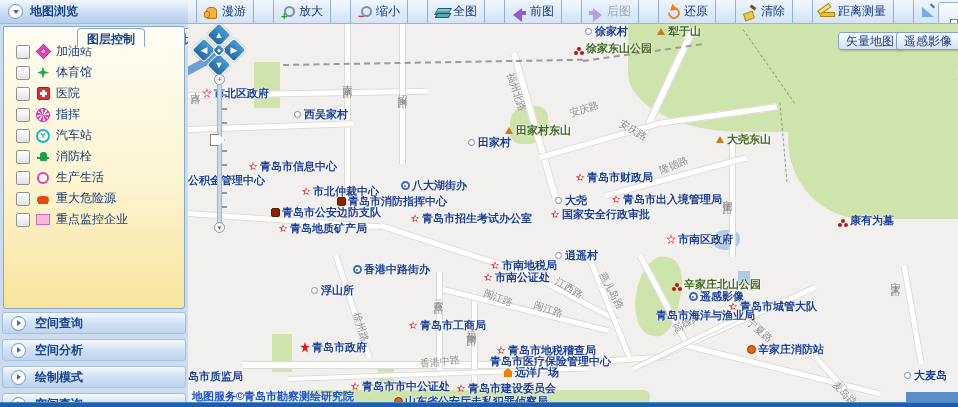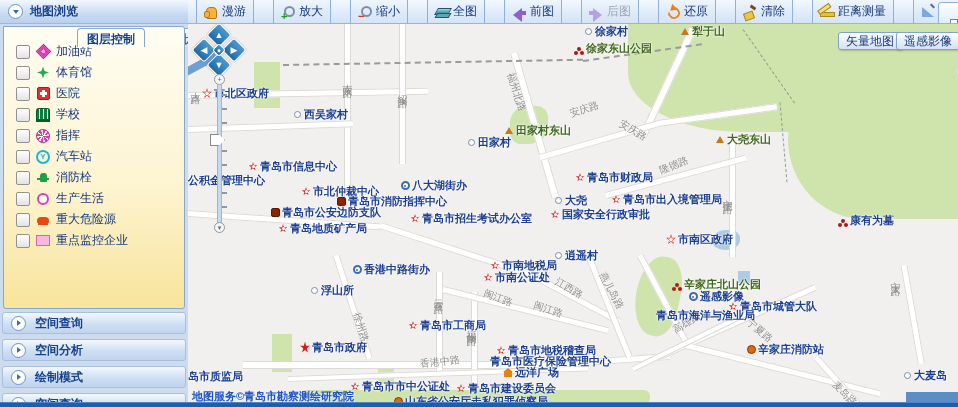--- a/index.html
+++ b/index.html
@@ -186,25 +186,20 @@
           <span class="licon ic-stadium"></span>
           <span class="lab">体育馆</span>
         </div>
         <div class="lrow">
           <span class="cbx"></span>
           <span class="licon ic-hospital"></span>
           <span class="lab">医院</span>
         </div>
         <div class="lrow">
           <span class="cbx"></span>
-          <span class="licon ic-school"></span>
-          <span class="lab">学校</span>
-        </div>
-        <div class="lrow">
-          <span class="cbx"></span>
           <span class="licon ic-command"></span>
           <span class="lab">指挥</span>
         </div>
         <div class="lrow">
           <span class="cbx"></span>
           <span class="licon ic-bus-station"></span>
           <span class="lab">汽车站</span>
         </div>
         <div class="lrow">
           <span class="cbx"></span>
@@ -384,21 +379,21 @@
           <span class="txt">西吴家村</span>
         </span>
         <span class="poi village" style="left: 278px; top: 111px;">
           <span class="pic"></span>
           <span class="txt">田家村</span>
         </span>
         <span class="poi village" style="left: 395px; top: 0px;">
           <span class="pic"></span>
           <span class="txt">徐家村</span>
         </span>
-        <span class="poi mountain" style="left: 492px; top: 0px;">
+        <span class="poi mountain" style="left: 468px; top: 0px;">
           <span class="pic"></span>
           <span class="txt">犁于山</span>
         </span>
         <span class="poi park" style="left: 386px; top: 17px;">
           <span class="pic"></span>
           <span class="txt">徐家东山公园</span>
         </span>
         <span class="poi mountain" style="left: 316px; top: 99px;">
           <span class="pic"></span>
           <span class="txt">田家村东山</span>

